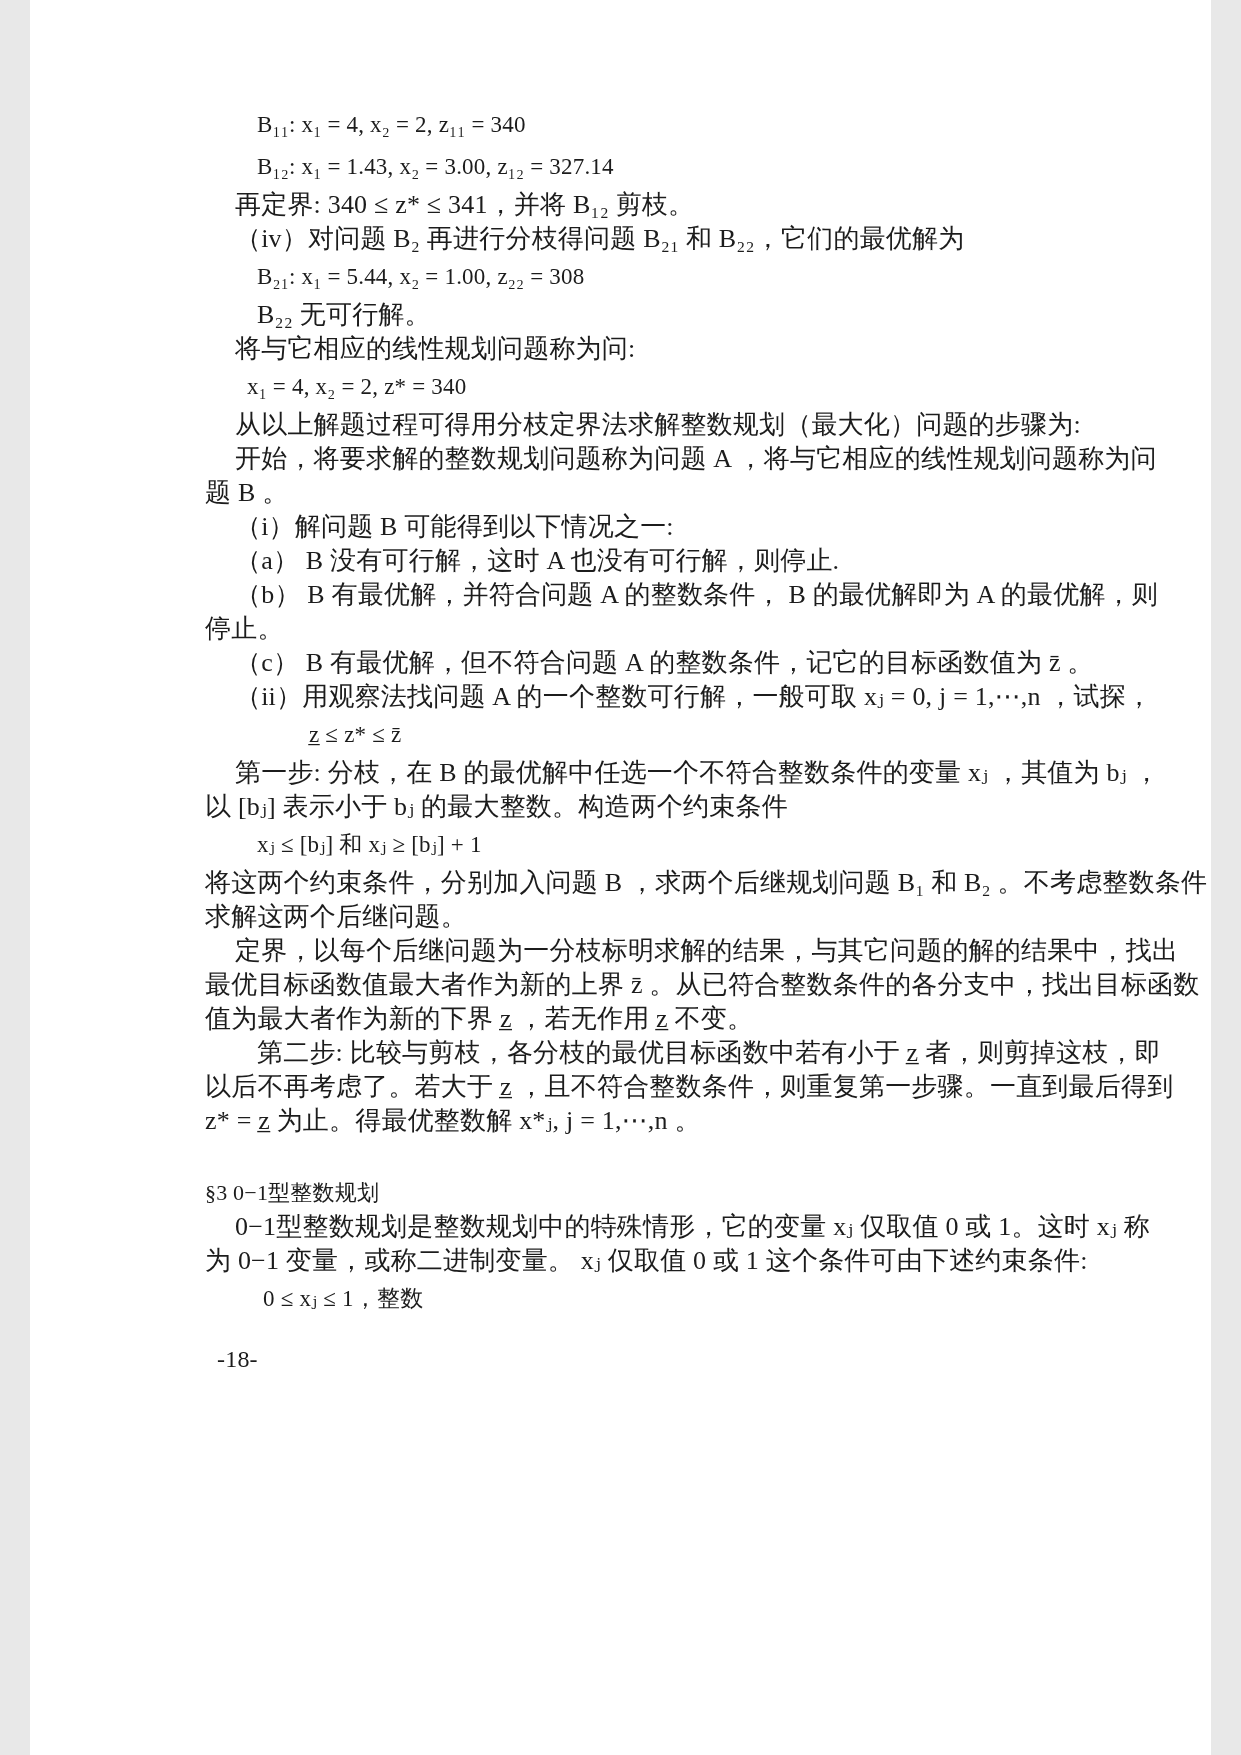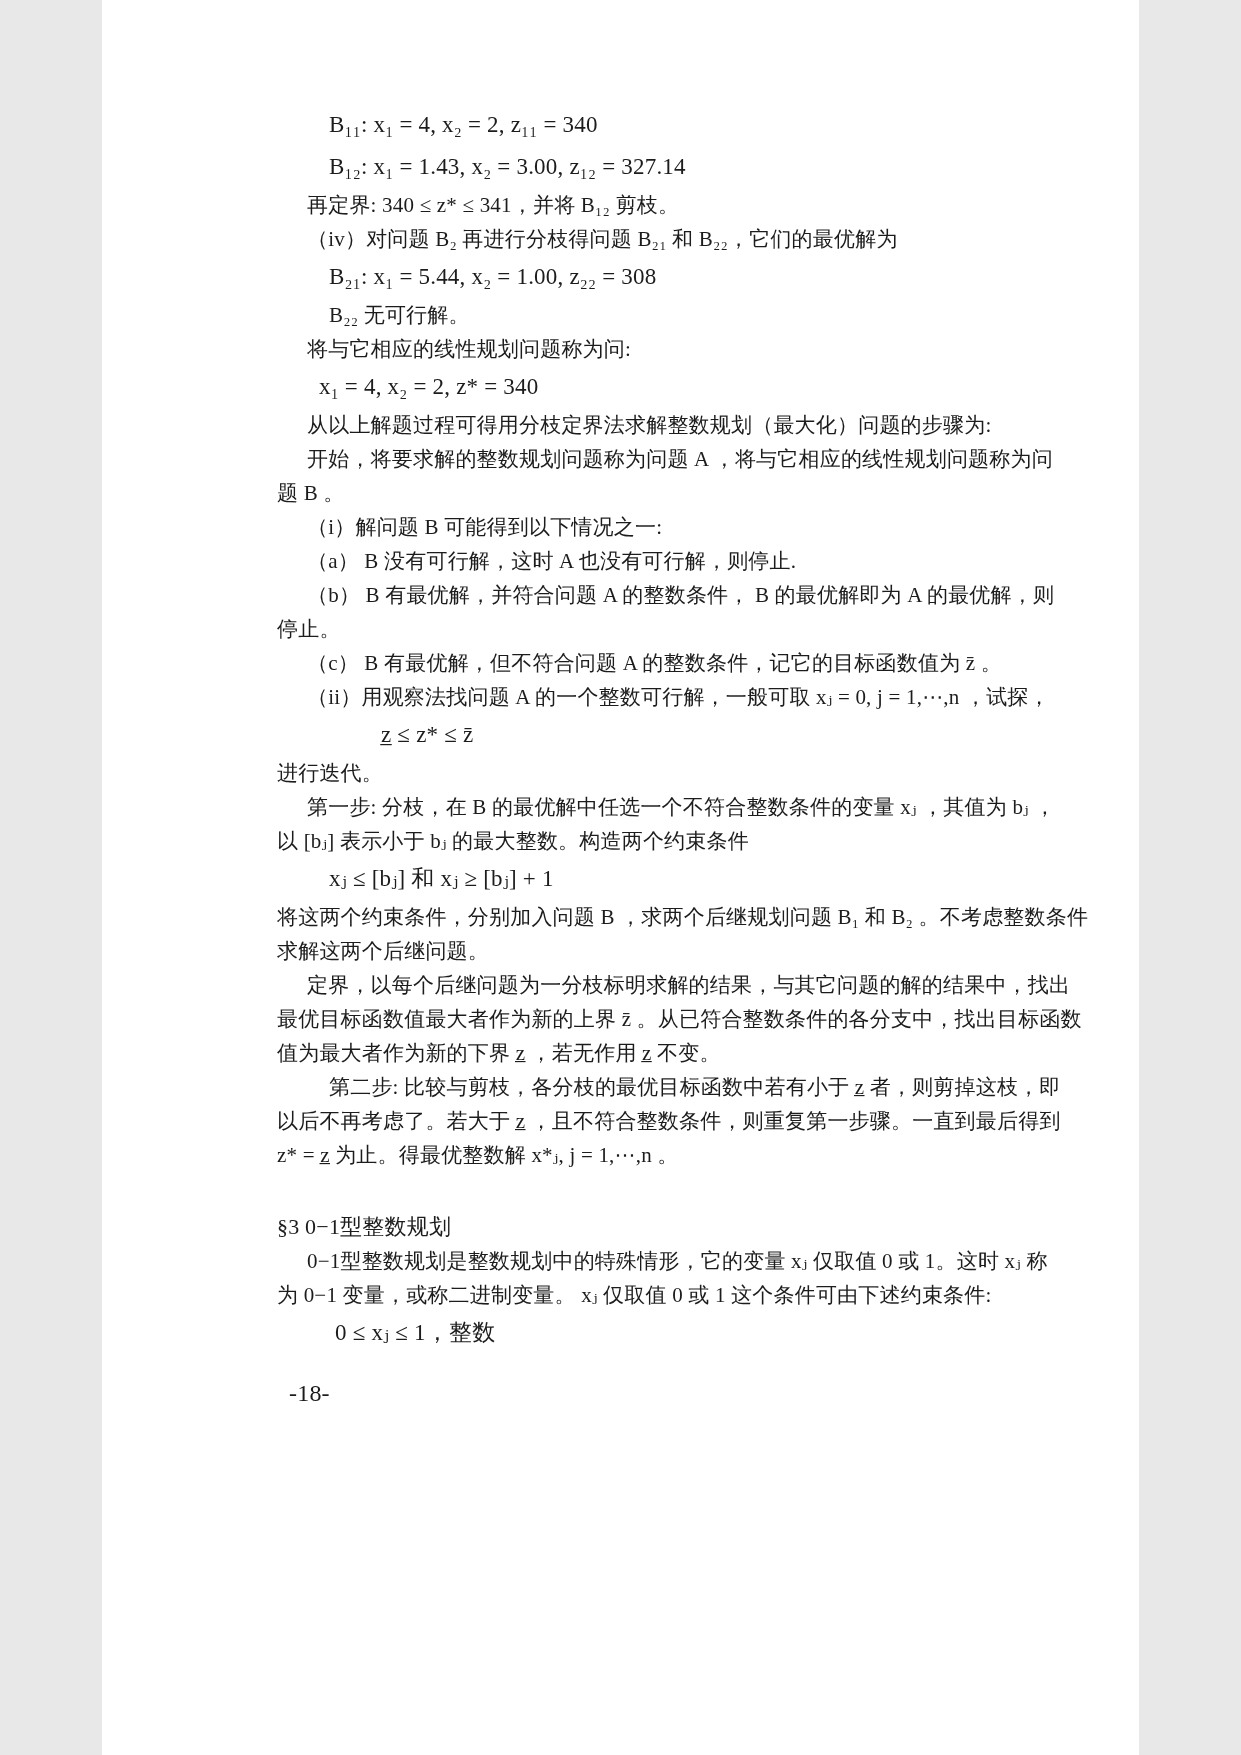--- a/index.html
+++ b/index.html
@@ -2,38 +2,38 @@
 <html><head>
 <meta charset="utf-8">
 <style>
   html, body {
     margin: 0;
     padding: 0;
     background: #e8e8e8;
   }
   .page {
     position: relative;
-    width: 1037px;
+    width: 1181px;
     height: 1755px;
     margin: 0 auto;
     background: #ffffff;
     color: #1c1c1c;
     font-family: "Liberation Serif", "DejaVu Serif", serif;
     overflow: hidden;
   }
   .body-block {
     position: absolute;
     left: 175px;
     top: 104px;
     width: 900px;
   }
   .line {
     display: block;
     white-space: nowrap;
-    font-size: 21px;
+    font-size: 26px;
     height: 34px;
     line-height: 34px;
     letter-spacing: 0.2px;
   }
   .f {
     font-size: 23px;
     height: 42px;
     line-height: 42px;
   }
   .i0 { margin-left: 0; }
@@ -71,21 +71,20 @@
     <div class="line i1">从以上解题过程可得用分枝定界法求解整数规划（最大化）问题的步骤为:</div>
     <div class="line i1">开始，将要求解的整数规划问题称为问题 A ，将与它相应的线性规划问题称为问</div>
     <div class="line i0">题 B 。</div>
     <div class="line i1">（i）解问题 B 可能得到以下情况之一:</div>
     <div class="line i1">（a） B 没有可行解，这时 A 也没有可行解，则停止.</div>
     <div class="line i1">（b） B 有最优解，并符合问题 A 的整数条件， B 的最优解即为 A 的最优解，则</div>
     <div class="line i0">停止。</div>
     <div class="line i1">（c） B 有最优解，但不符合问题 A 的整数条件，记它的目标函数值为 z̄ 。</div>
     <div class="line i1">（ii）用观察法找问题 A 的一个整数可行解，一般可取 xⱼ = 0, j = 1,⋯,n ，试探，</div>
     <div class="line f i4">z̲ ≤ z* ≤ z̄</div>
-    <div class="line i0">进行迭代。</div>
     <div class="line i1">第一步: 分枝，在 B 的最优解中任选一个不符合整数条件的变量 xⱼ ，其值为 bⱼ ，</div>
     <div class="line i0">以 [bⱼ] 表示小于 bⱼ 的最大整数。构造两个约束条件</div>
     <div class="line f i2">xⱼ ≤ [bⱼ]  和  xⱼ ≥ [bⱼ] + 1</div>
     <div class="line i0">将这两个约束条件，分别加入问题 B ，求两个后继规划问题 B₁ 和 B₂ 。不考虑整数条件</div>
     <div class="line i0">求解这两个后继问题。</div>
     <div class="line i1">定界，以每个后继问题为一分枝标明求解的结果，与其它问题的解的结果中，找出</div>
     <div class="line i0">最优目标函数值最大者作为新的上界 z̄ 。从已符合整数条件的各分支中，找出目标函数</div>
     <div class="line i0">值为最大者作为新的下界 z̲ ，若无作用 z̲ 不变。</div>
     <div class="line i1b">第二步: 比较与剪枝，各分枝的最优目标函数中若有小于 z̲ 者，则剪掉这枝，即</div>
     <div class="line i0">以后不再考虑了。若大于 z̲ ，且不符合整数条件，则重复第一步骤。一直到最后得到</div>

